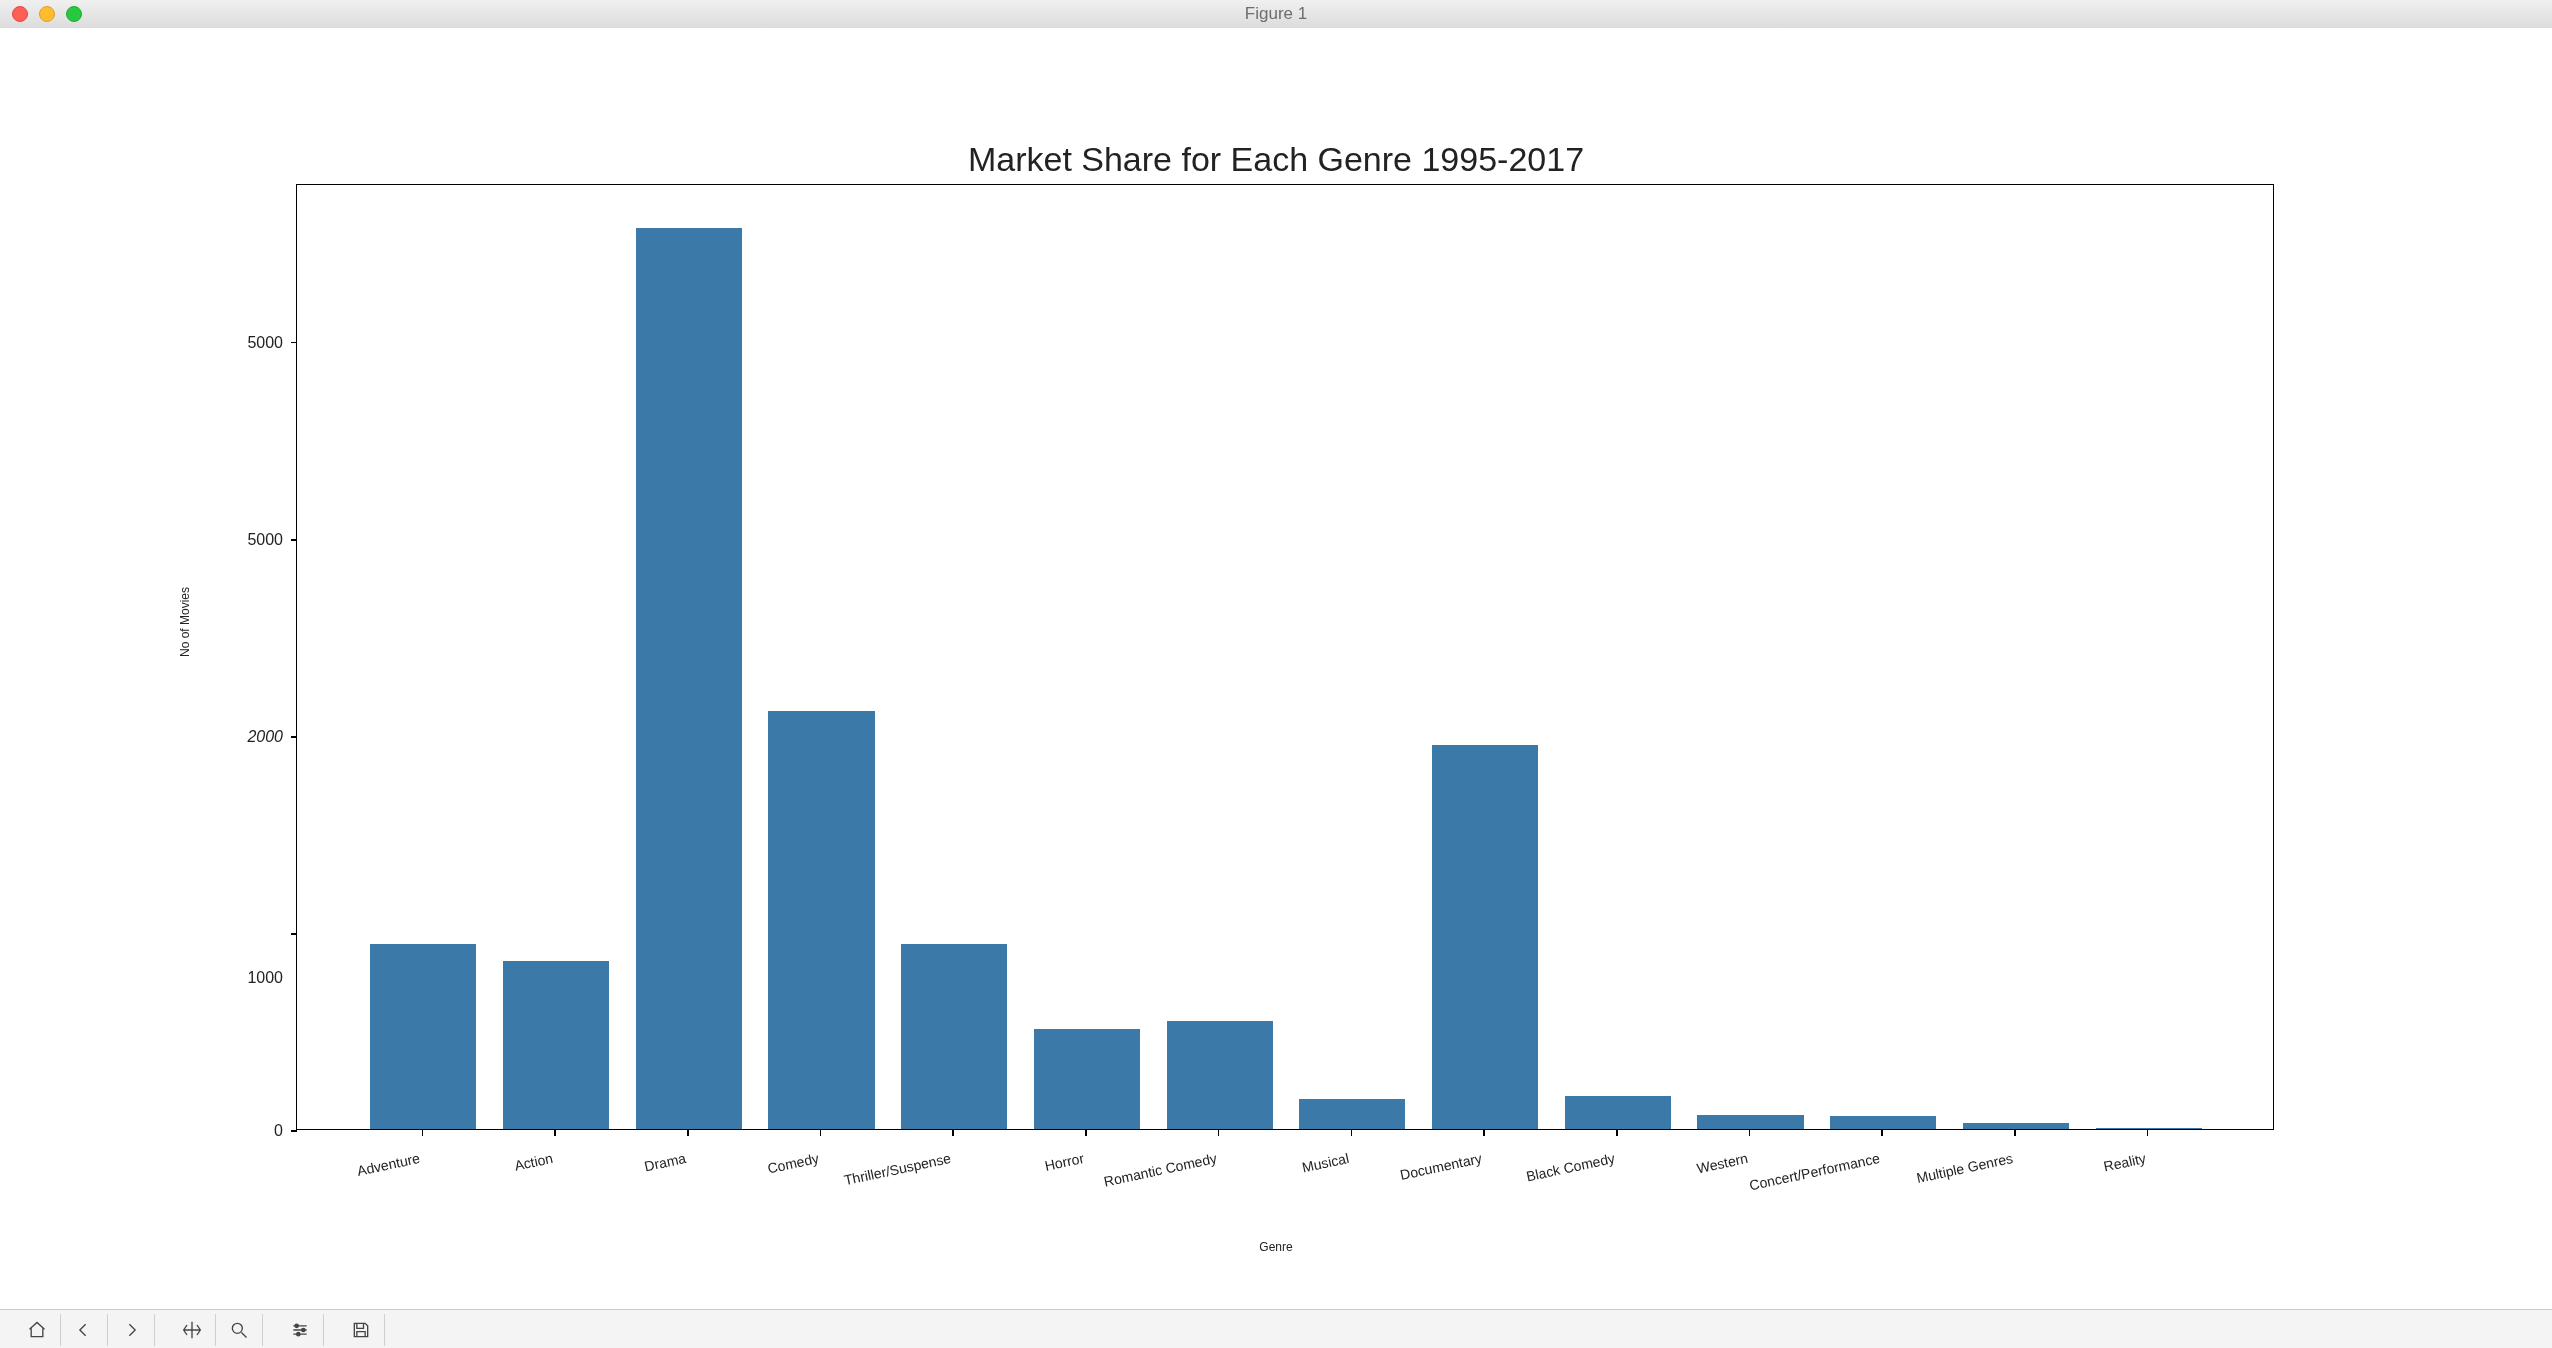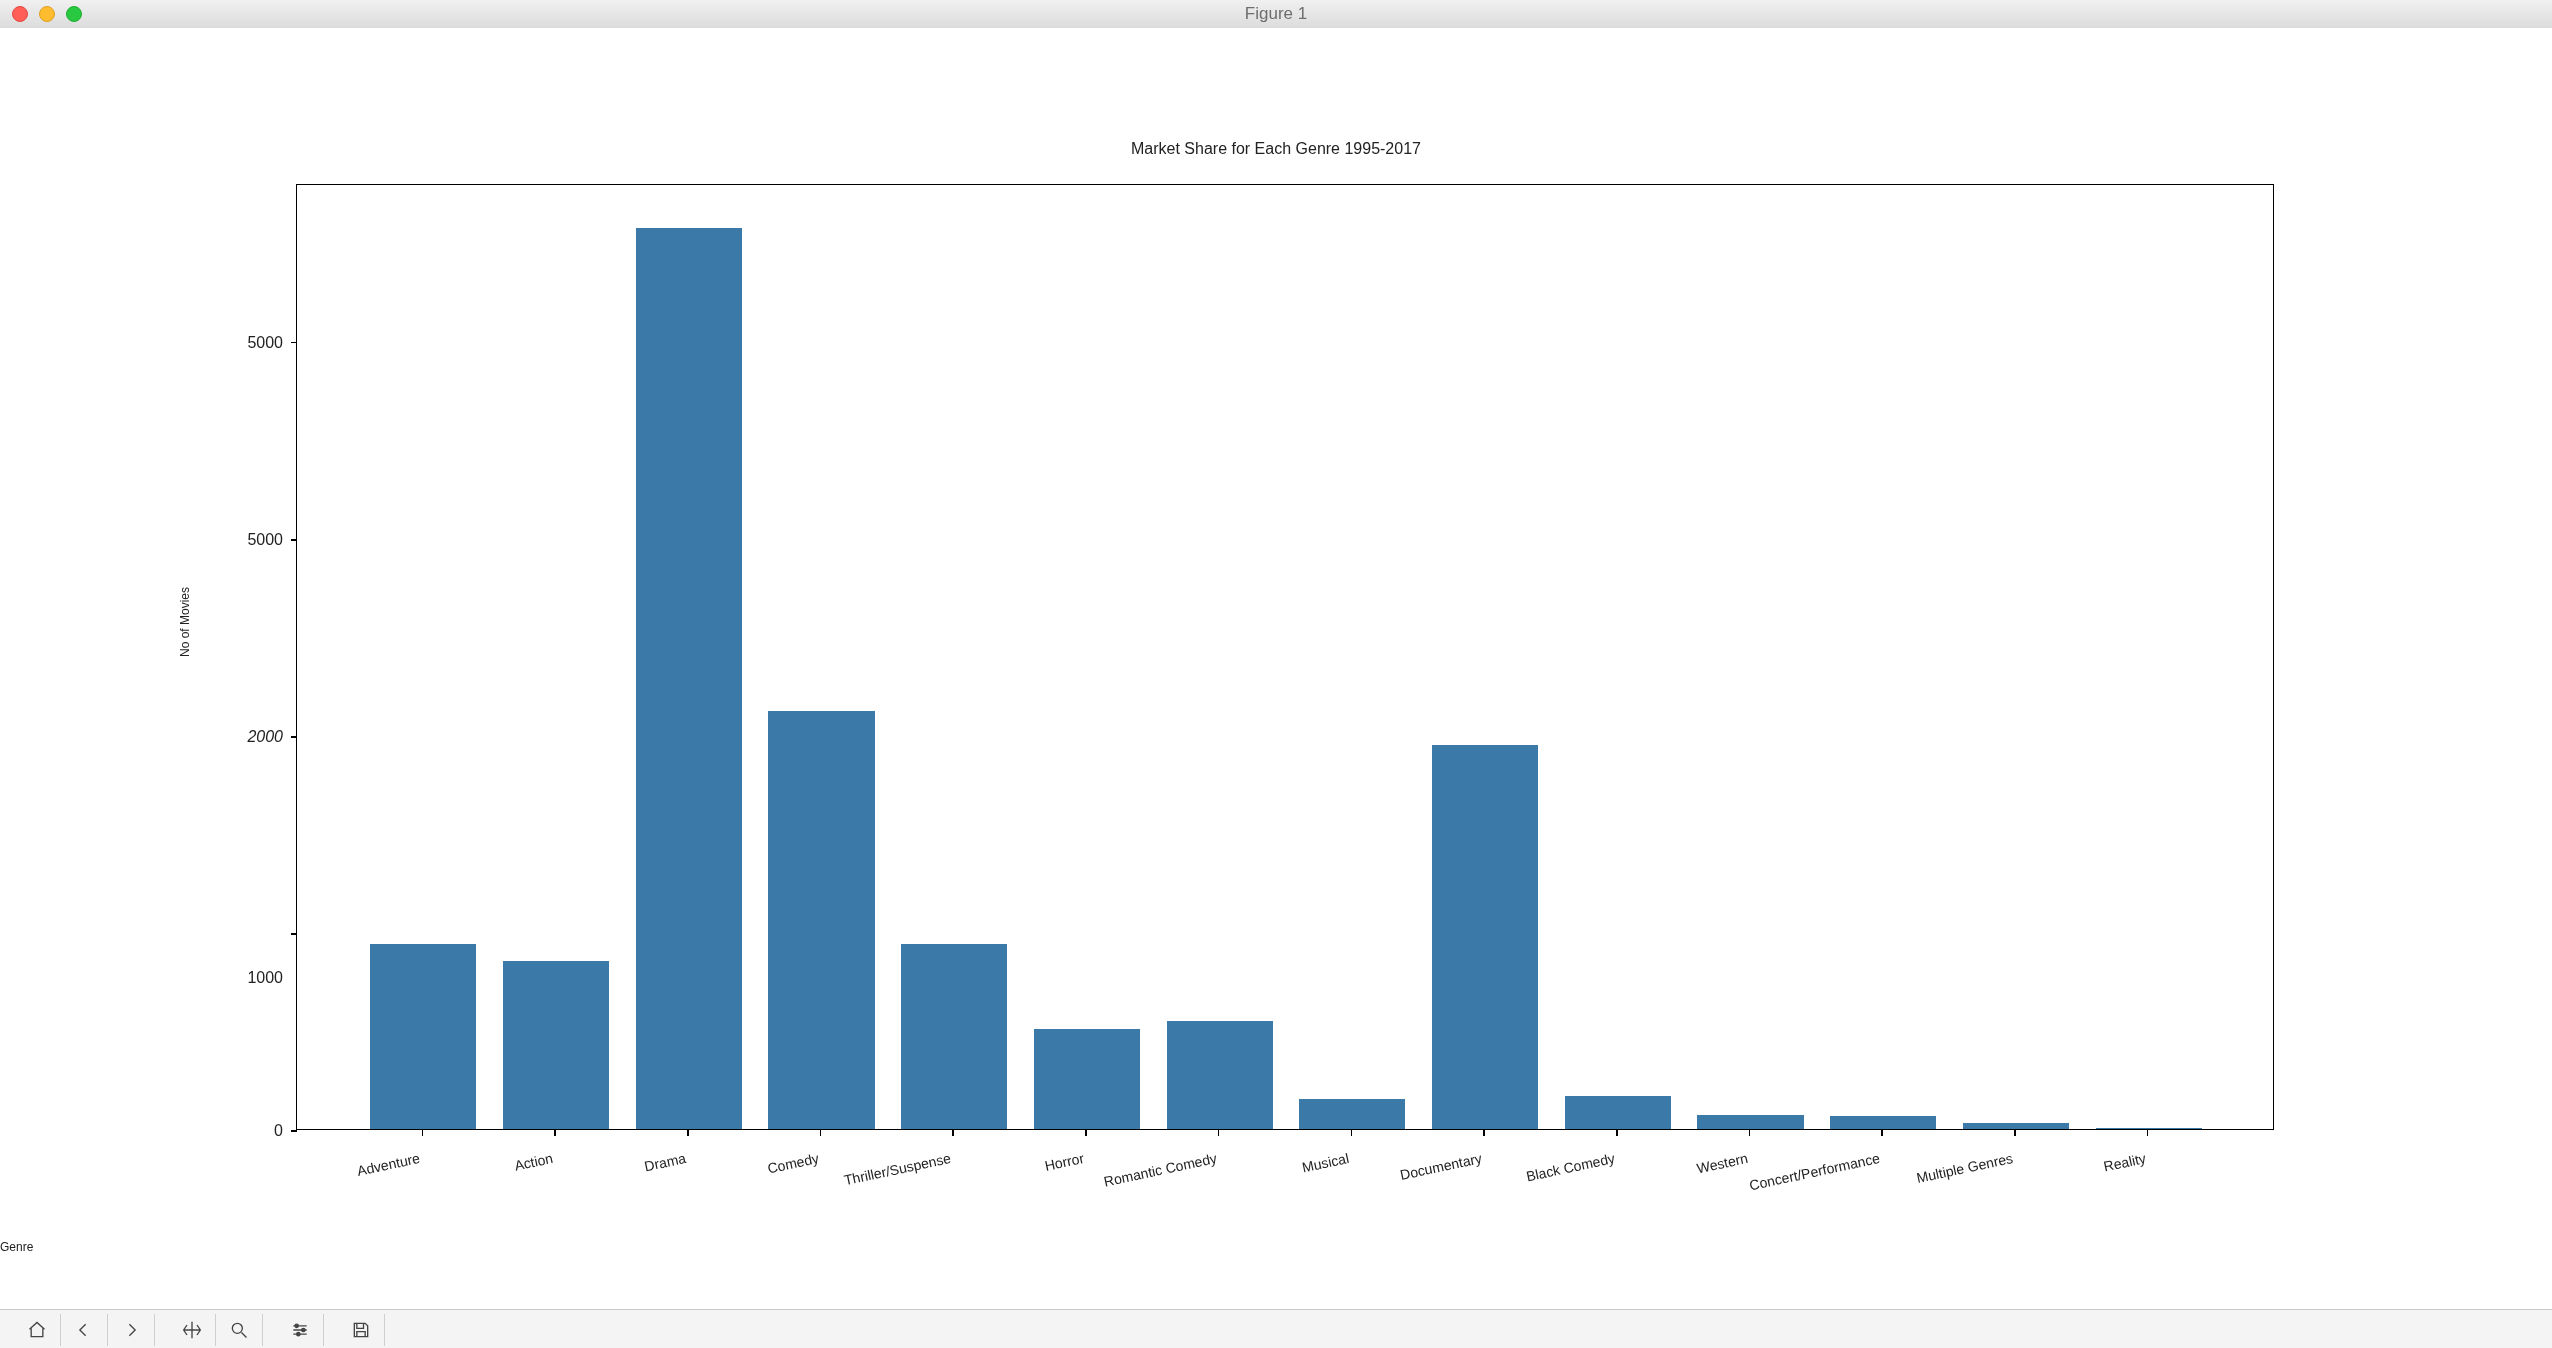--- a/index.html
+++ b/index.html
@@ -55,21 +55,21 @@
     left: 0;
     right: 0;
     bottom: 38px;
     background: #fff;
   }
   .chart-title {
     position: absolute;
     left: 0; right: 0;
     text-align: center;
     top: 112px;
-    font-size: 16px;
+    font-size: 34px;
     color:#222;
   }
   .plot-box {
     position: absolute;
     left: 296px;
     top: 156px;
     width: 1978px;
     height: 946px;
     border: 1.5px solid #000;
     box-sizing: border-box;
@@ -80,20 +80,21 @@
     top: 629px;
     transform: rotate(-90deg);
     transform-origin: left top;
     font-size: 12px;
     color:#222;
     white-space: nowrap;
   }
   .xaxis-label {
     position: absolute;
     left: 0; right: 0;
+    text-align: center;
     top: 1212px;
     font-size: 12px;
     color:#222;
   }
   .ytick {
     position: absolute;
     right: 100%;
     transform: translateY(-50%);
     font-size: 16px;
     color:#222;

